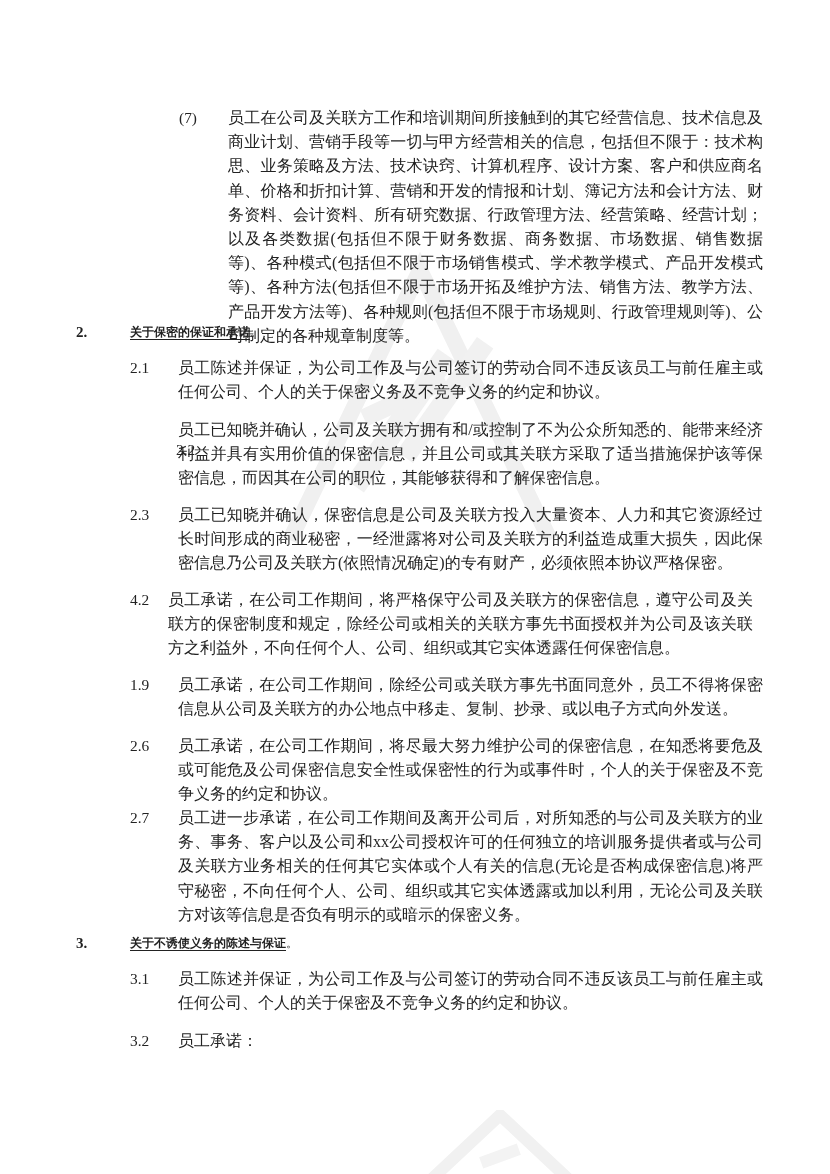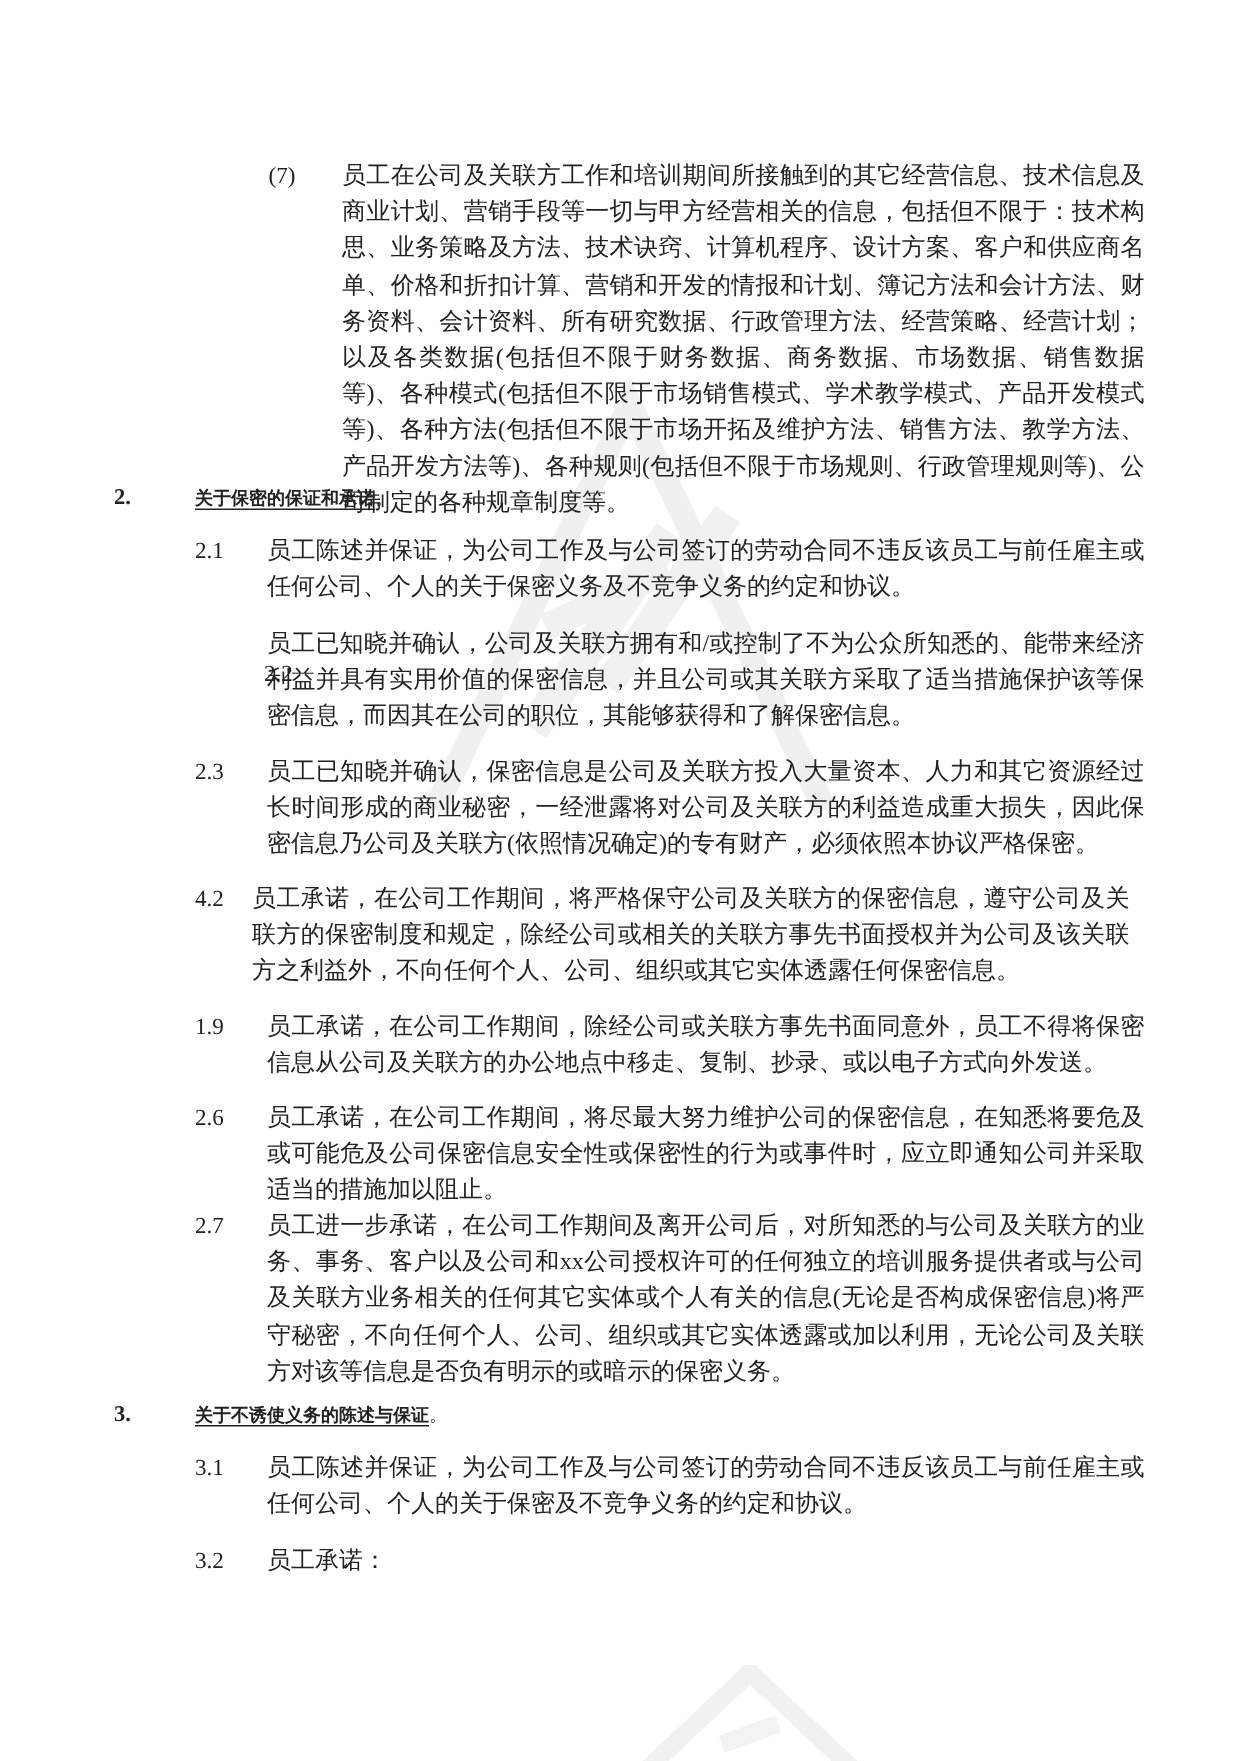--- a/index.html
+++ b/index.html
@@ -73,21 +73,21 @@
   <div class="num" style="left:130px; top:503px;">2.3</div>
   <div class="line-block" style="left:178px; top:503px; width:585px;">员工已知晓并确认，保密信息是公司及关联方投入大量资本、人力和其它资源经过长时间形成的商业秘密，一经泄露将对公司及关联方的利益造成重大损失，因此保密信息乃公司及关联方(依照情况确定)的专有财产，必须依照本协议严格保密。</div>
 
   <div class="num" style="left:130px; top:588px;">4.2</div>
   <div class="line-block" style="left:168px; top:588px; width:585px;">员工承诺，在公司工作期间，将严格保守公司及关联方的保密信息，遵守公司及关联方的保密制度和规定，除经公司或相关的关联方事先书面授权并为公司及该关联方之利益外，不向任何个人、公司、组织或其它实体透露任何保密信息。</div>
 
   <div class="num" style="left:130px; top:673px;">1.9</div>
   <div class="line-block" style="left:178px; top:673px; width:585px;">员工承诺，在公司工作期间，除经公司或关联方事先书面同意外，员工不得将保密信息从公司及关联方的办公地点中移走、复制、抄录、或以电子方式向外发送。</div>
 
   <div class="num" style="left:130px; top:734px;">2.6</div>
-  <div class="line-block" style="left:178px; top:734px; width:585px;">员工承诺，在公司工作期间，将尽最大努力维护公司的保密信息，在知悉将要危及或可能危及公司保密信息安全性或保密性的行为或事件时，应立即通知公司并采取适当的措施加以阻止。</div>
+  <div class="line-block" style="left:178px; top:734px; width:585px;">员工承诺，在公司工作期间，将尽最大努力维护公司的保密信息，在知悉将要危及或可能危及公司保密信息安全性或保密性的行为或事件时，个人的关于保密及不竞争义务的约定和协议。</div>
 
   <div class="num" style="left:130px; top:806px;">2.7</div>
   <div class="line-block" style="left:178px; top:806px; width:585px;">员工进一步承诺，在公司工作期间及离开公司后，对所知悉的与公司及关联方的业务、事务、客户以及公司和xx公司授权许可的任何独立的培训服务提供者或与公司及关联方业务相关的任何其它实体或个人有关的信息(无论是否构成保密信息)将严守秘密，不向任何个人、公司、组织或其它实体透露或加以利用，无论公司及关联方对该等信息是否负有明示的或暗示的保密义务。</div>
 
   <div class="num sec-num" style="left:76px; top:931px;">3.</div>
   <div class="sec-title" style="left:130px; top:931px;">
     <span class="u">关于不诱使义务的陈述与保证</span><span class="p">。</span>
   </div>
 
   <div class="num" style="left:130px; top:967px;">3.1</div>

